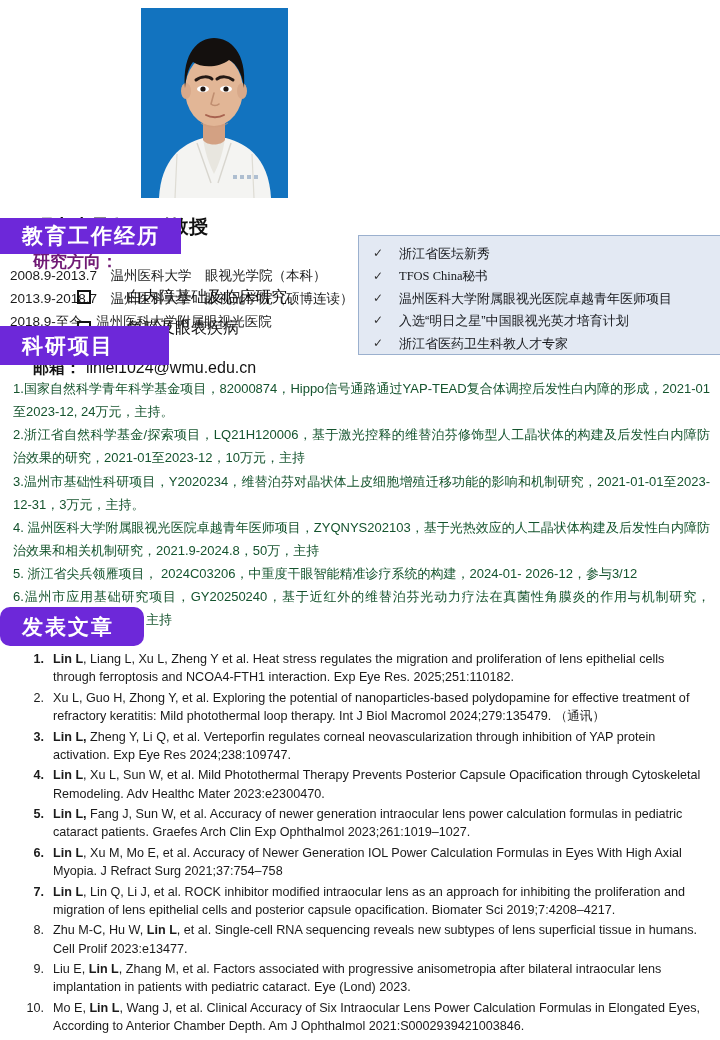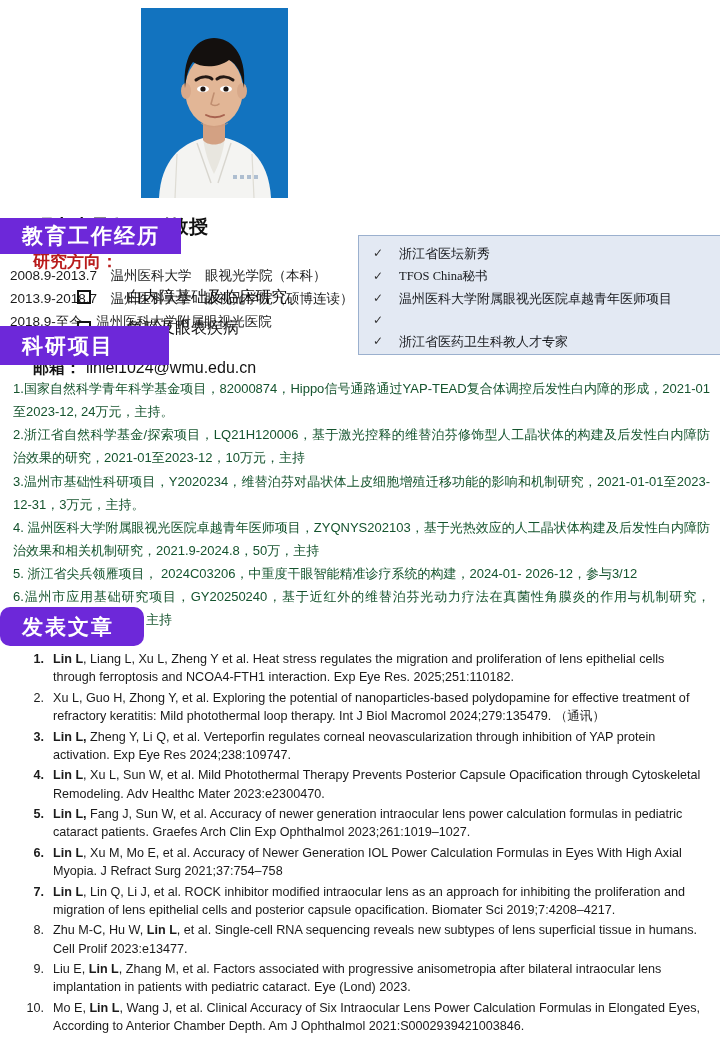--- a/index.html
+++ b/index.html
@@ -52,21 +52,21 @@
     font-size: 19px;
     font-weight: bold;
     letter-spacing: .5px;
     color: #111;
     line-height: 1.2;
   }
   .subhead {
     font-size: 17px;
     font-weight: bold;
     margin-top: 13px;
-    color: #b91c1c;
+    color: #701a75;
     line-height: 1.2;
   }
   .direction-list {
     margin: 9px 0 0 0;
     padding: 0;
     list-style: none;
   }
   .direction-item {
     display: flex;
     align-items: center;
@@ -280,20 +280,21 @@
   <div class="honor-item">
     <span class="check">✓</span>
     <span class="honor-text mono">TFOS China秘书</span>
   </div>
   <div class="honor-item">
     <span class="check">✓</span>
     <span class="honor-text">温州医科大学附属眼视光医院卓越青年医师项目</span>
   </div>
   <div class="honor-item">
     <span class="check">✓</span>
+    <span class="honor-text">入选“明日之星”中国眼视光英才培育计划</span>
   </div>
   <div class="honor-item">
     <span class="check">✓</span>
     <span class="honor-text">浙江省医药卫生科教人才专家</span>
   </div>
 </div>
 
 <div class="sec-bar" id="bar-proj">科研项目</div>
 
 <div class="projects">

